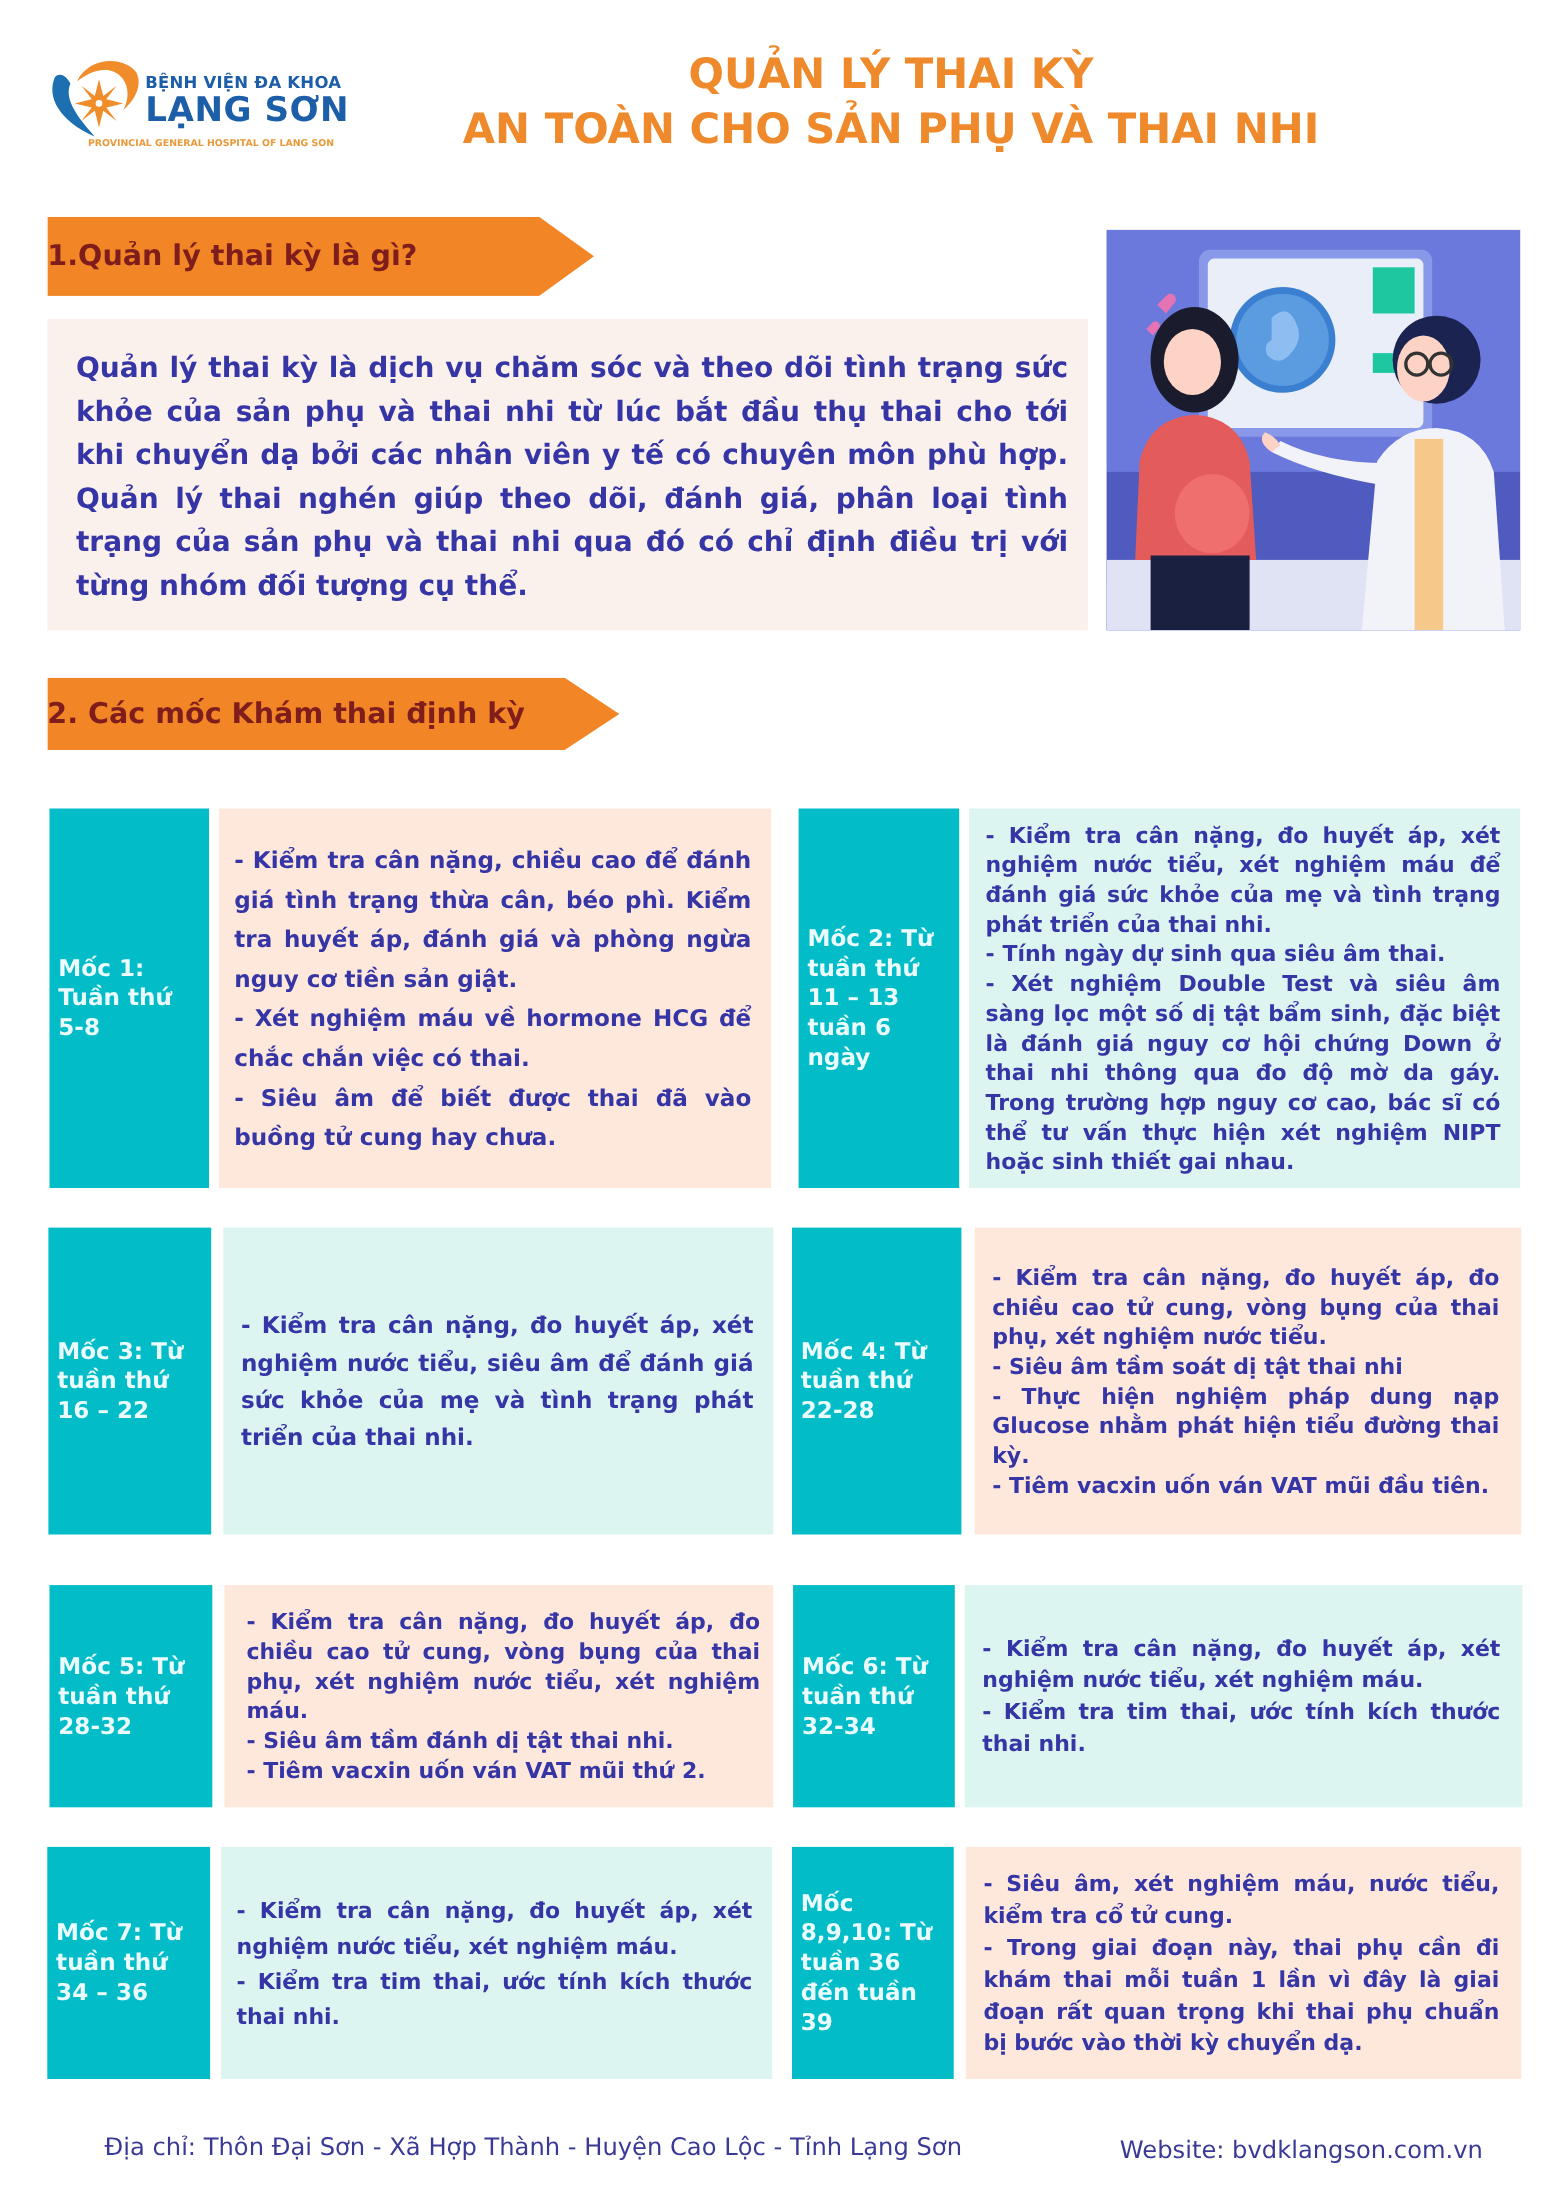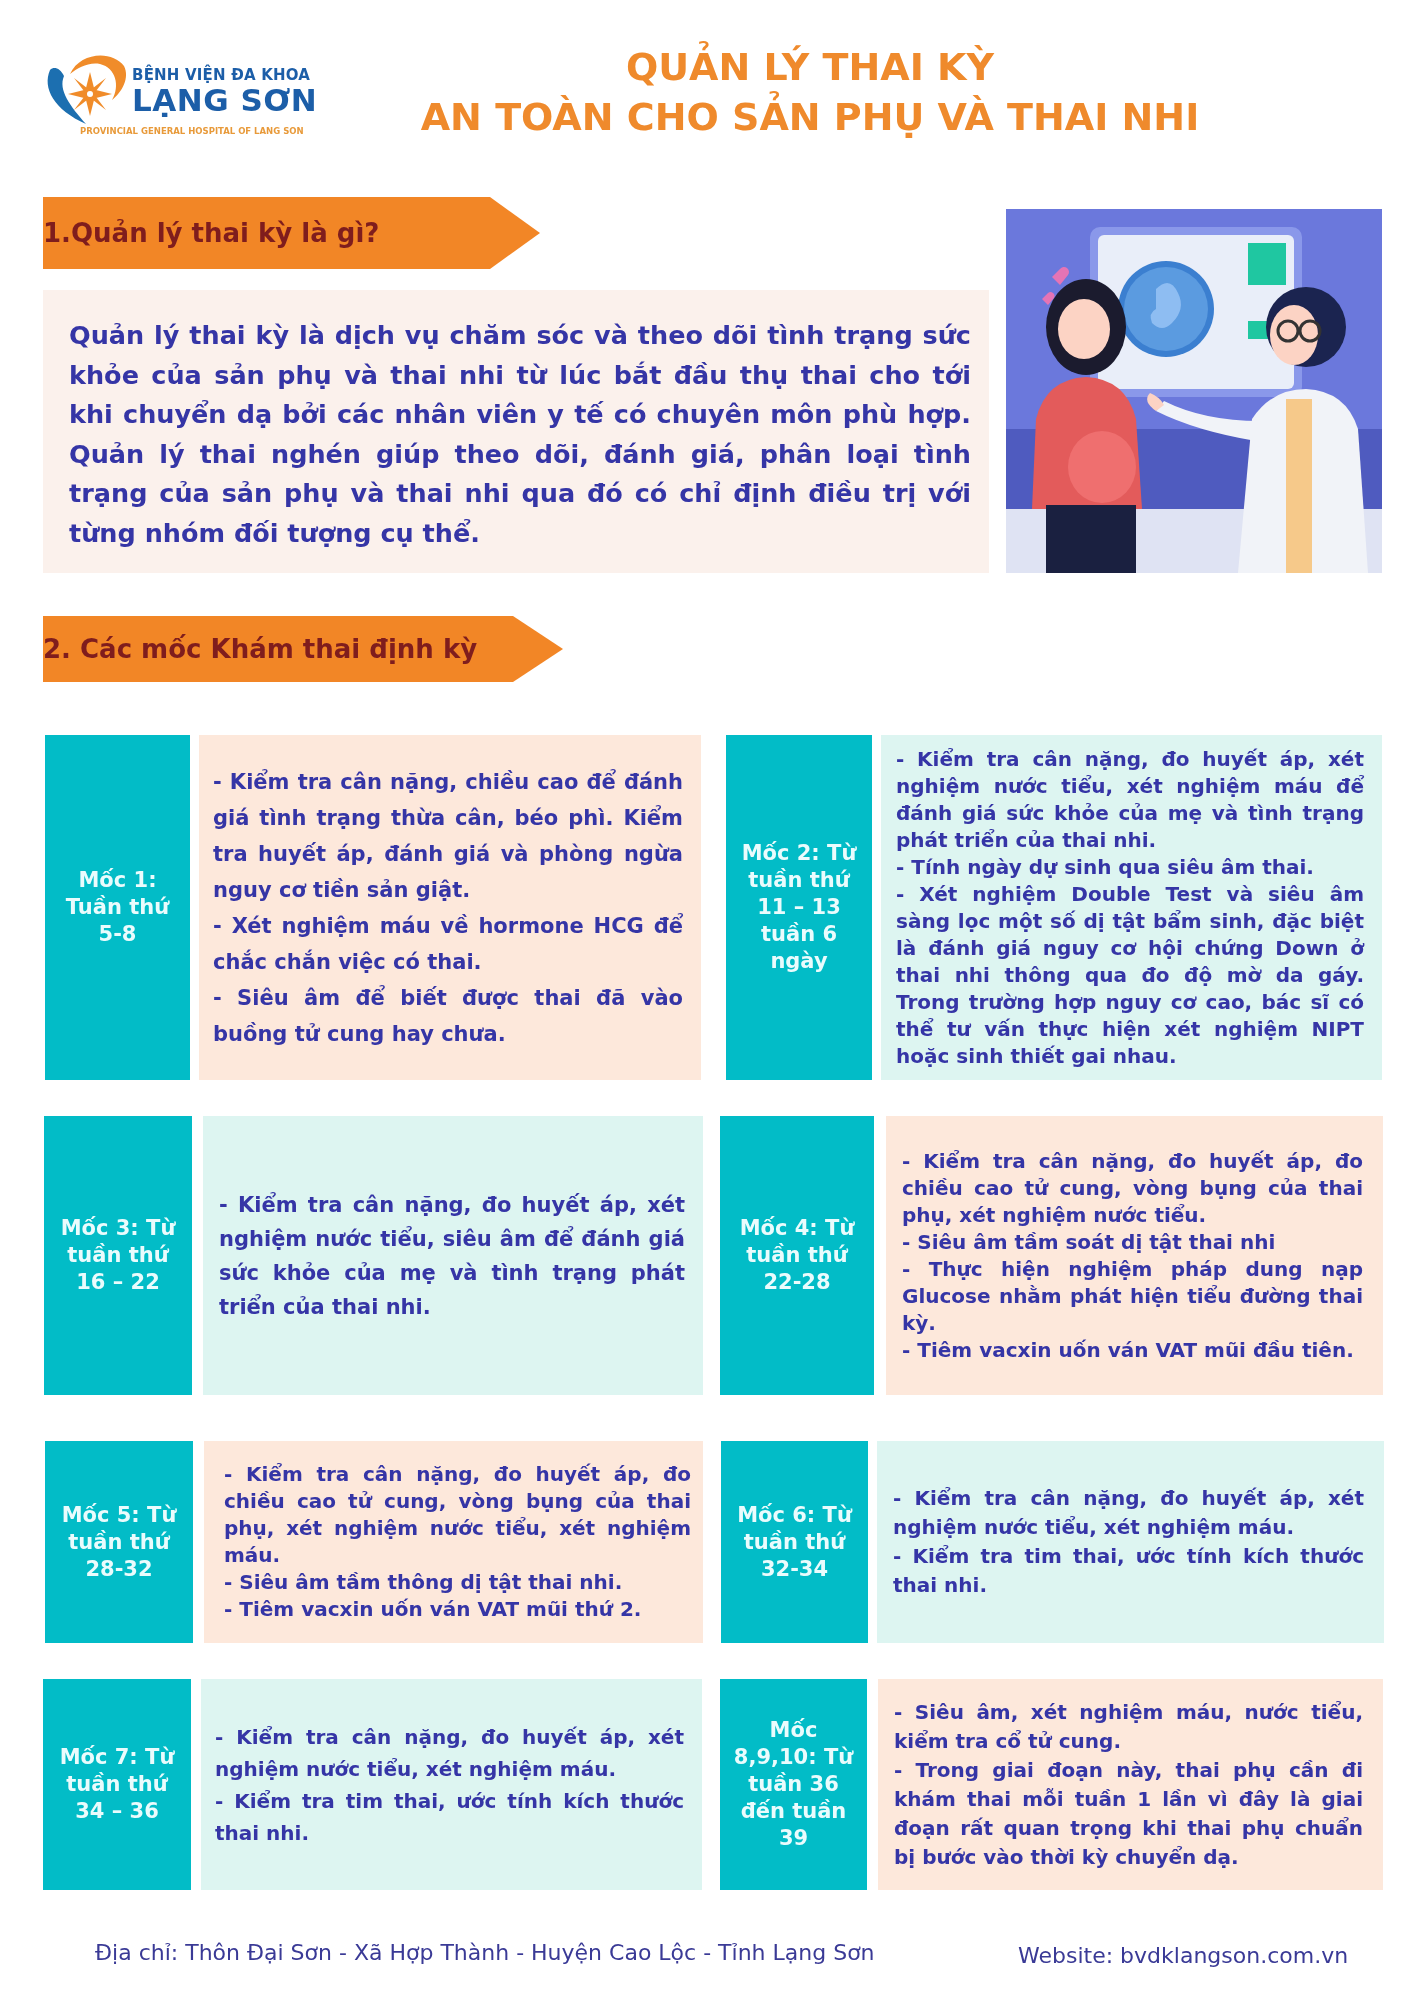--- a/index.html
+++ b/index.html
@@ -17,21 +17,21 @@
   #title .t2{font-size:38px;line-height:50px;}
   
   .banner{height:70px;background:#f28626;color:#7f1d1d;font-weight:bold;font-size:26px;display:flex;align-items:center;clip-path:polygon(0 0, calc(100% - 50px) 0, 100% 50%, calc(100% - 50px) 100%, 0 100%);}
   #banner1{left:43px;top:197px;width:497px;height:72px;}
   #banner2{left:43px;top:616px;width:520px;height:66px;}
   
   #intro{left:43px;top:290px;width:946px;height:283px;background:#fbf1ec;padding:26px 18px 0 26px;color:#3535a6;font-weight:bold;font-size:25.5px;line-height:39.5px;text-align:justify;}
   
   #illus{left:1006px;top:209px;width:376px;height:364px;background:#6571d6;overflow:hidden;}
   
-  .label{background:#02bcc7;color:#eafcfd;font-weight:bold;font-size:21px;line-height:27px;display:flex;align-items:center;justify-content:center;text-align:center;padding:4px 8px;}
+  .label{background:#02bcc7;color:#eafcfd;font-weight:bold;font-size:21px;line-height:27px;display:flex;align-items:center;justify-content:center;text-align:left;padding:4px 8px;}
   .content{color:#3535a6;font-weight:bold;text-align:justify;display:flex;align-items:center;}
   .content .inner{width:100%;}
   .peach{background:#fde8db;}
   .mint{background:#ddf5f1;}
   .content p{margin:0;}
   
   #footer-addr{left:95px;top:1940px;font-size:22px;color:#3a3a96;white-space:nowrap;}
   #footer-web{left:1018px;top:1943px;font-size:22px;color:#3a3a96;white-space:nowrap;}
 </style>
 </head>
@@ -149,21 +149,21 @@
     <p>- Tiêm vacxin uốn ván VAT mũi đầu tiên.</p>
   </div>
 </div>
 
 <div class="abs label" style="left:45px;top:1441px;width:148px;height:202px;">
   <span>Mốc 5: Từ tuần thứ 28-32</span>
 </div>
 <div class="abs content peach" style="left:204px;top:1441px;width:499px;height:202px;padding:0 12px 0 20px;font-size:20px;line-height:27px;">
   <div class="inner">
     <p>- Kiểm tra cân nặng, đo huyết áp, đo chiều cao tử cung, vòng bụng của thai phụ, xét nghiệm nước tiểu, xét nghiệm máu.</p>
-    <p>- Siêu âm tầm thông dị tật thai nhi.</p>
+    <p>- Siêu âm tầm đánh dị tật thai nhi.</p>
     <p>- Tiêm vacxin uốn ván VAT mũi thứ 2.</p>
   </div>
 </div>
 
 <div class="abs label" style="left:721px;top:1441px;width:147px;height:202px;">
   <span>Mốc 6: Từ tuần thứ 32-34</span>
 </div>
 <div class="abs content mint" style="left:877px;top:1441px;width:507px;height:202px;padding:0 20px 0 16px;font-size:20px;line-height:29px;">
   <div class="inner">
     <p>- Kiểm tra cân nặng, đo huyết áp, xét nghiệm nước tiểu, xét nghiệm máu.</p>

